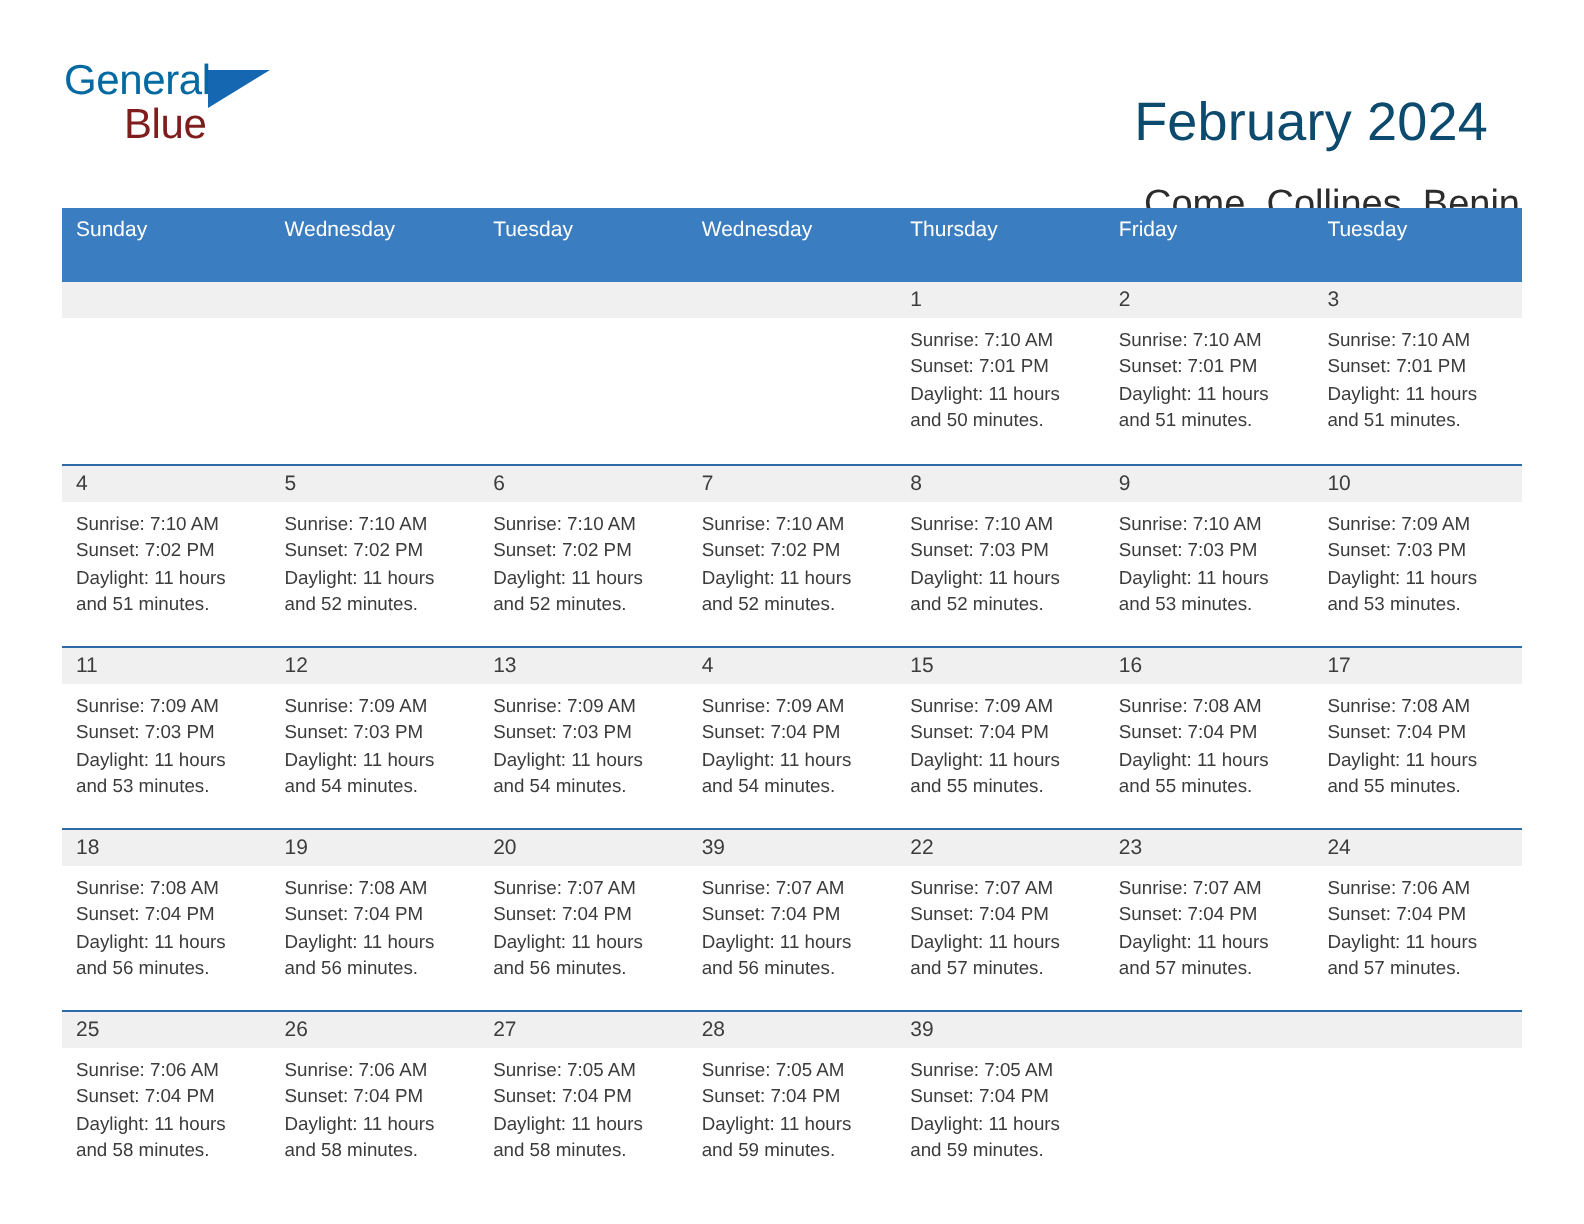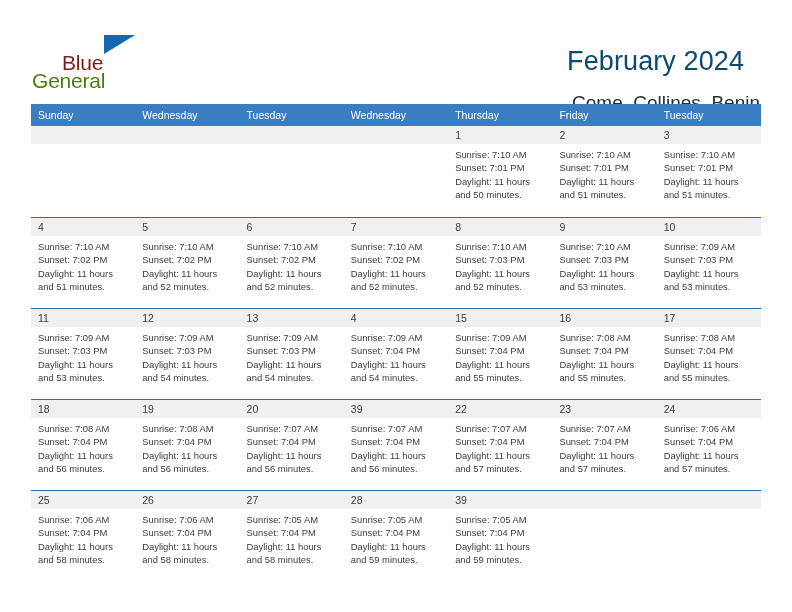--- a/index.html
+++ b/index.html
@@ -34,24 +34,23 @@
     position: relative;
     width: 112px;
     height: 52px;
     line-height: 1;
     user-select: none;
   }
   .logo-general {
     position: absolute;
     left: 0; top: 0;
     font-size: 21px;
-    color: #4d7c0f;
+    color: #0369a1;
     letter-spacing: -0.2px;
     font-family: "Liberation Sans", sans-serif;
-    margin-top: 40px;
   }
   .logo-triangle {
     position: absolute;
     left: 72px;
     top: 5px;
     width: 0; height: 0;
     border-left: 31px solid #1567b2;
     border-bottom: 19px solid transparent;
   }
   .logo-blue {
@@ -90,21 +89,21 @@
     width: 730px;
     border-collapse: collapse;
     table-layout: fixed;
   }
   .calendar th {
     background: #3a7dc0;
     color: #ffffff;
     font-size: 10.5px;
     font-weight: normal;
     text-align: left;
-    padding: 5px 0 5px 7px;
+    padding: 5px 0 20px 7px;
     height: 21px;
     border: none;
   }
   .calendar td {
     vertical-align: top;
     padding: 0;
     border: none;
     height: 91px;
     width: 104.28px;
   }

